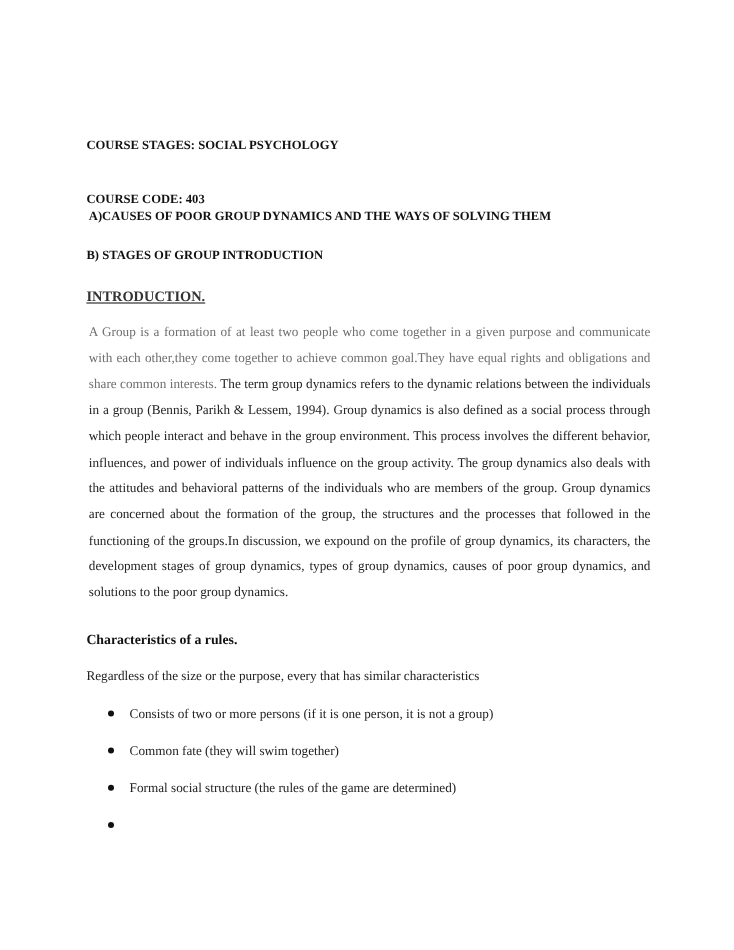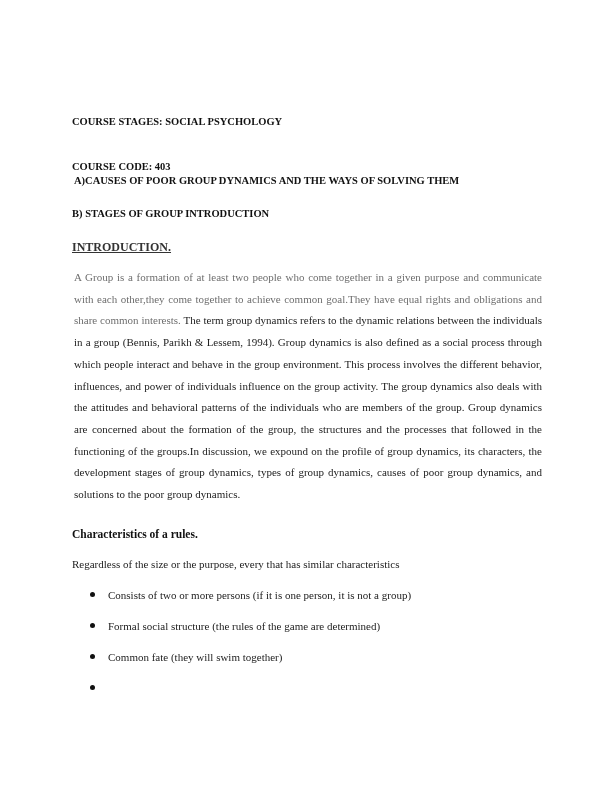--- a/index.html
+++ b/index.html
@@ -117,24 +117,24 @@
 
   <div class="lead">Regardless of the size or the purpose, every that has similar characteristics</div>
 
   <ul class="bullets">
     <li>
       <span class="dot"></span>
       <span>Consists of two or more persons (if it is one person, it is not a group)</span>
     </li>
     <li>
       <span class="dot"></span>
-      <span>Formal social structure (the rules of the game are determined)</span>
+      <span>Common fate (they will swim together)</span>
     </li>
     <li>
       <span class="dot"></span>
-      <span>Common fate (they will swim together)</span>
+      <span>Formal social structure (the rules of the game are determined)</span>
     </li>
     <li>
       <span class="dot"></span>
     </li>
   </ul>
 
 </div>
 
 </body></html>

